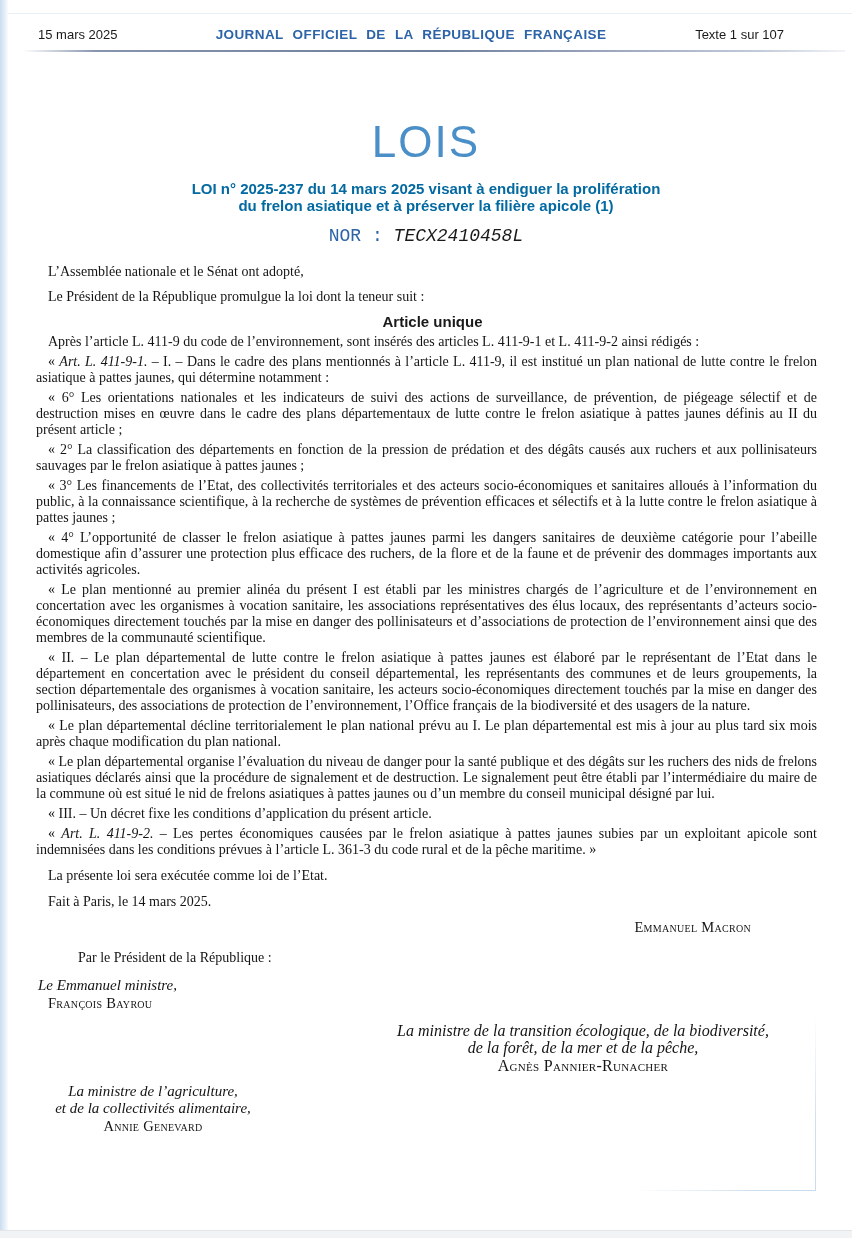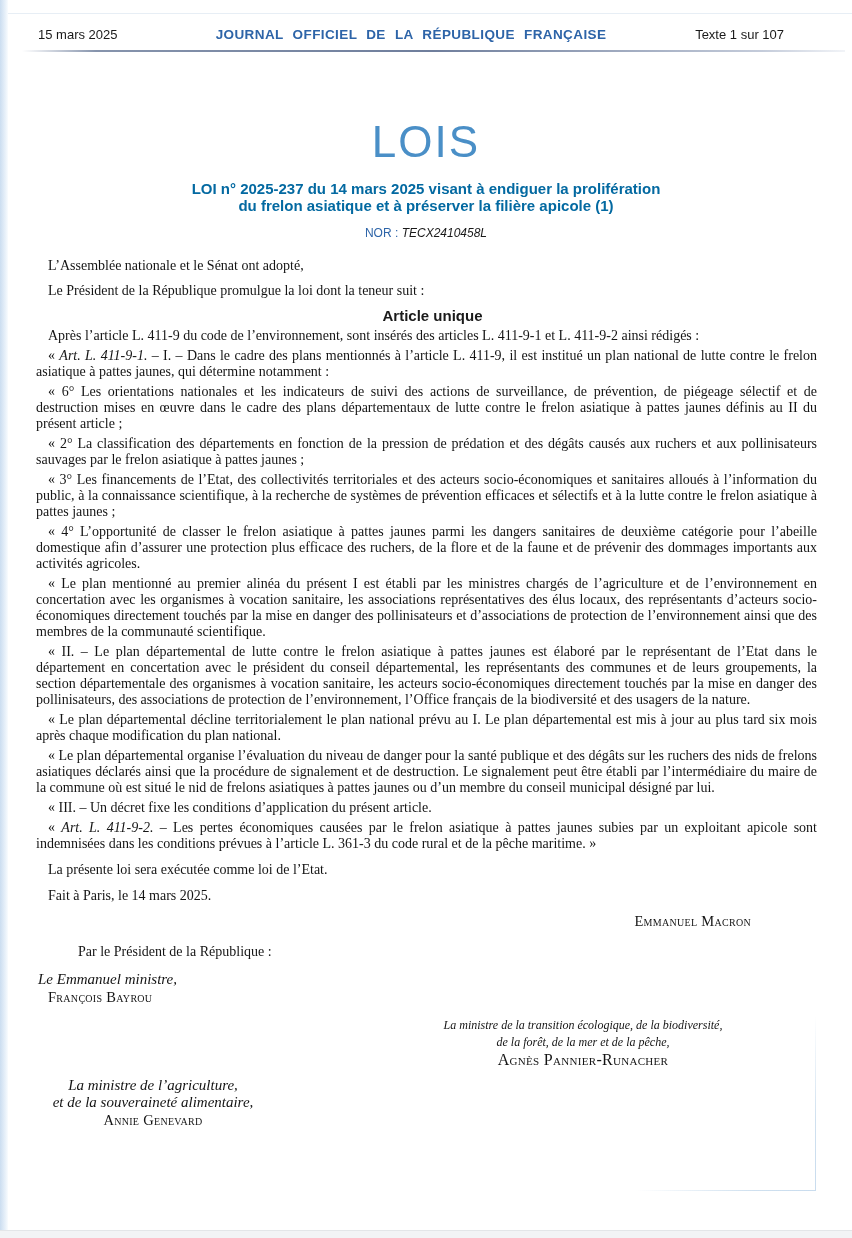--- a/index.html
+++ b/index.html
@@ -28,42 +28,42 @@
     letter-spacing:.4px;word-spacing:5px;}
   .rule{height:2px;margin:8px 7px 0 22px;
     background:linear-gradient(90deg,rgba(120,135,165,0),rgba(113,129,158,.85) 9%,
       #6f7e9c 50%,rgba(138,153,182,.5) 90%,rgba(165,180,205,.15));}
 
   
   .lois{text-align:center;margin-top:68px;font-family:"Liberation Sans",sans-serif;
     font-size:44px;line-height:1;color:#4a8fc7;letter-spacing:2px;}
   .law-title{text-align:center;margin-top:16px;font-family:"Liberation Sans",sans-serif;
     font-weight:bold;font-size:15px;line-height:17px;color:#0369a1;}
-  .nor{text-align:center;margin-top:12px;font-family:Liberation Sans, sans-serif;
-    font-size:12px;}
+  .nor{text-align:center;margin-top:12px;font-family:Liberation Mono, monospace;
+    font-size:18px;}
   .nor-label{color:#2d64a8;}
   .nor-value{color:#1a1a1a;font-style:italic;}
 
   
   .body-text{margin:18px 35px 0 36px;font-size:14px;line-height:16px;
     text-align:justify;color:#141414;}
   .body-text p{margin:0 0 4px;text-indent:12px;}
   .intro p{margin-bottom:9px;}
   .article-heading{text-align:center;font-family:"Liberation Sans",sans-serif;
     font-weight:bold;font-size:15px;color:#1a1a1a;margin:14px 0 10px;text-indent:0;}
   .spaced{margin-top:10px !important;}
 
   
   .sc{font-variant:small-caps;letter-spacing:.3px;}
   .sig-president{text-align:right;padding-right:66px;margin-top:9px;font-size:14.5px;}
   .sig-countersign{margin-left:42px;margin-top:15px;}
   .sig-pm-title{font-style:italic;margin-top:11px;margin-left:2px;font-size:15px;}
   .sig-pm-name{margin-left:12px;margin-top:2px;font-size:14.5px;}
   .sig-col-right{width:404px;margin:12px 32px 0 auto;text-align:center;}
-  .sig-col-right .t{font-style:italic;font-size:12px;line-height:16.5px;}
+  .sig-col-right .t{font-style:italic;font-size:16px;line-height:16.5px;}
   .sig-col-right .n{margin-top:2px;font-size:16px;}
   .sig-col-left{width:234px;margin-top:9px;text-align:center;}
   .sig-col-left .t{font-style:italic;font-size:15px;line-height:16.5px;}
   .sig-col-left .n{margin-top:2px;font-size:14.5px;}
 </style>
 </head>
 <body>
 
 <div class="left-strip"></div>
 <div class="top-line"></div>
@@ -121,16 +121,16 @@
   <div class="sig-pm-name sc">François Bayrou</div>
 
   <div class="sig-col-right">
     <div class="t">La ministre de la transition écologique, de la biodiversité,</div>
     <div class="t">de la forêt, de la mer et de la pêche,</div>
     <div class="n sc">Agnès Pannier-Runacher</div>
   </div>
 
   <div class="sig-col-left">
     <div class="t">La ministre de l’agriculture,</div>
-    <div class="t">et de la souveraineté alimentaire,</div>
+    <div class="t">et de la collectivités alimentaire,</div>
     <div class="n sc">Annie Genevard</div>
   </div>
 </div>
 
 </body></html>

